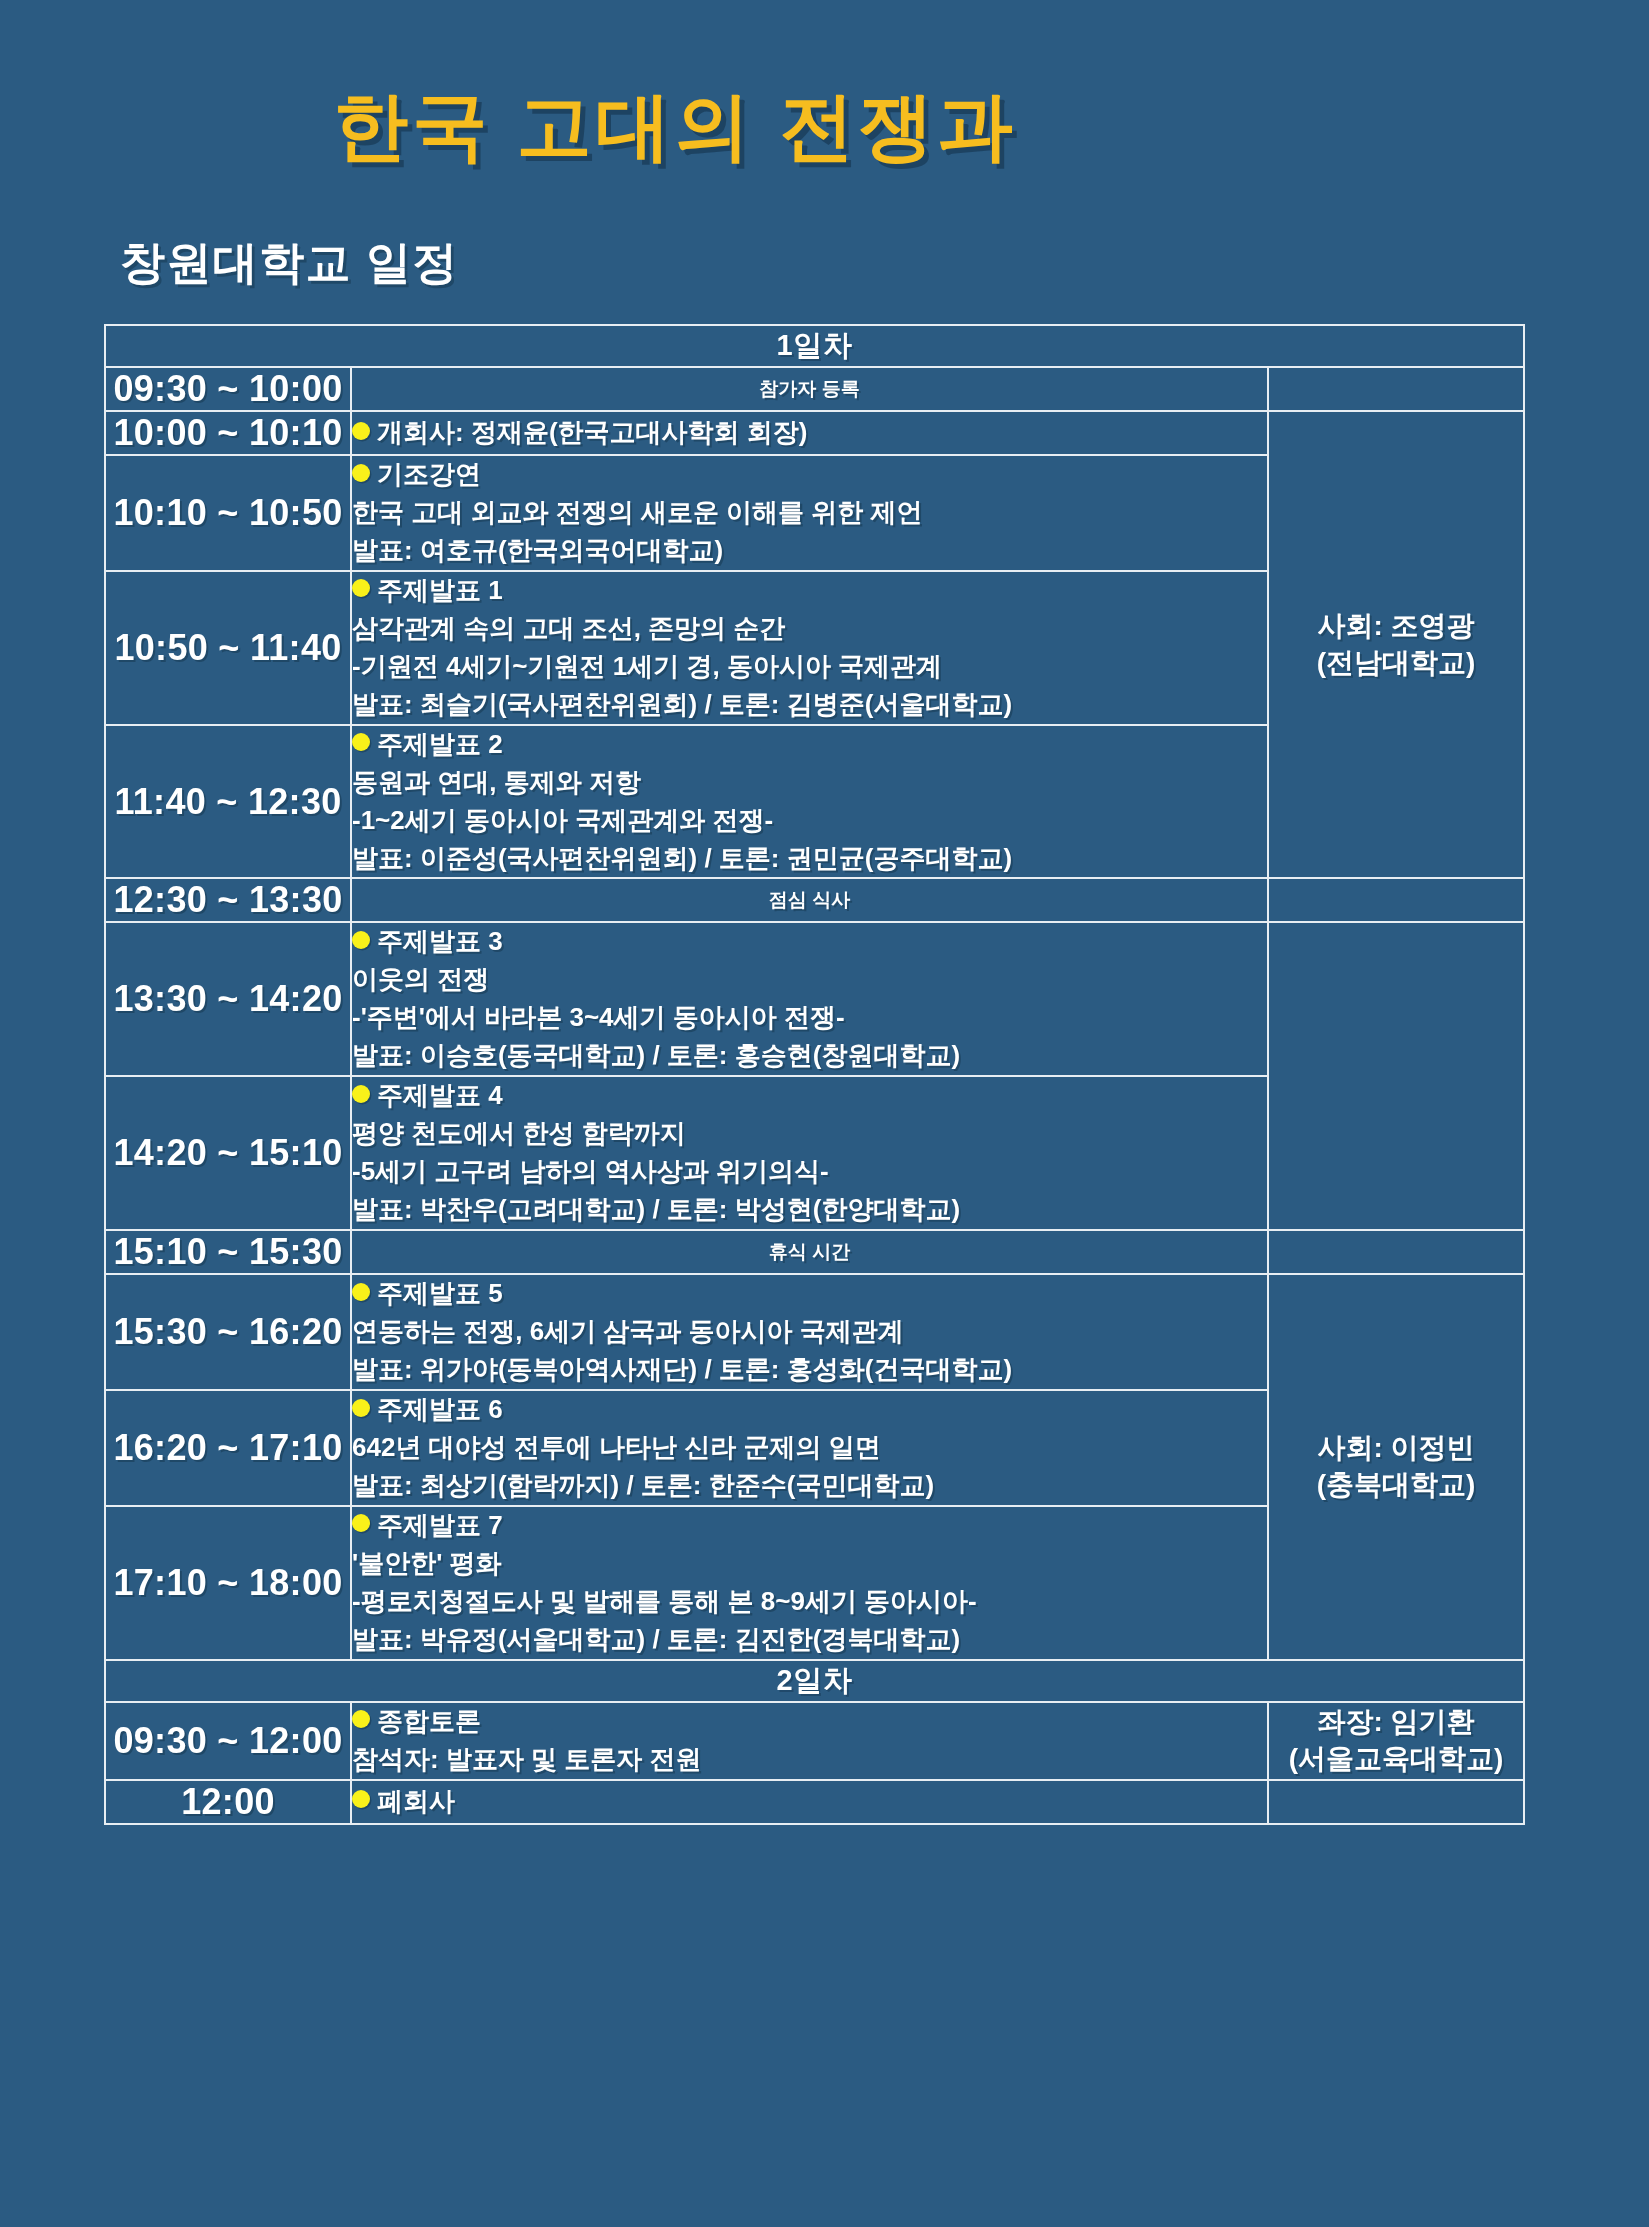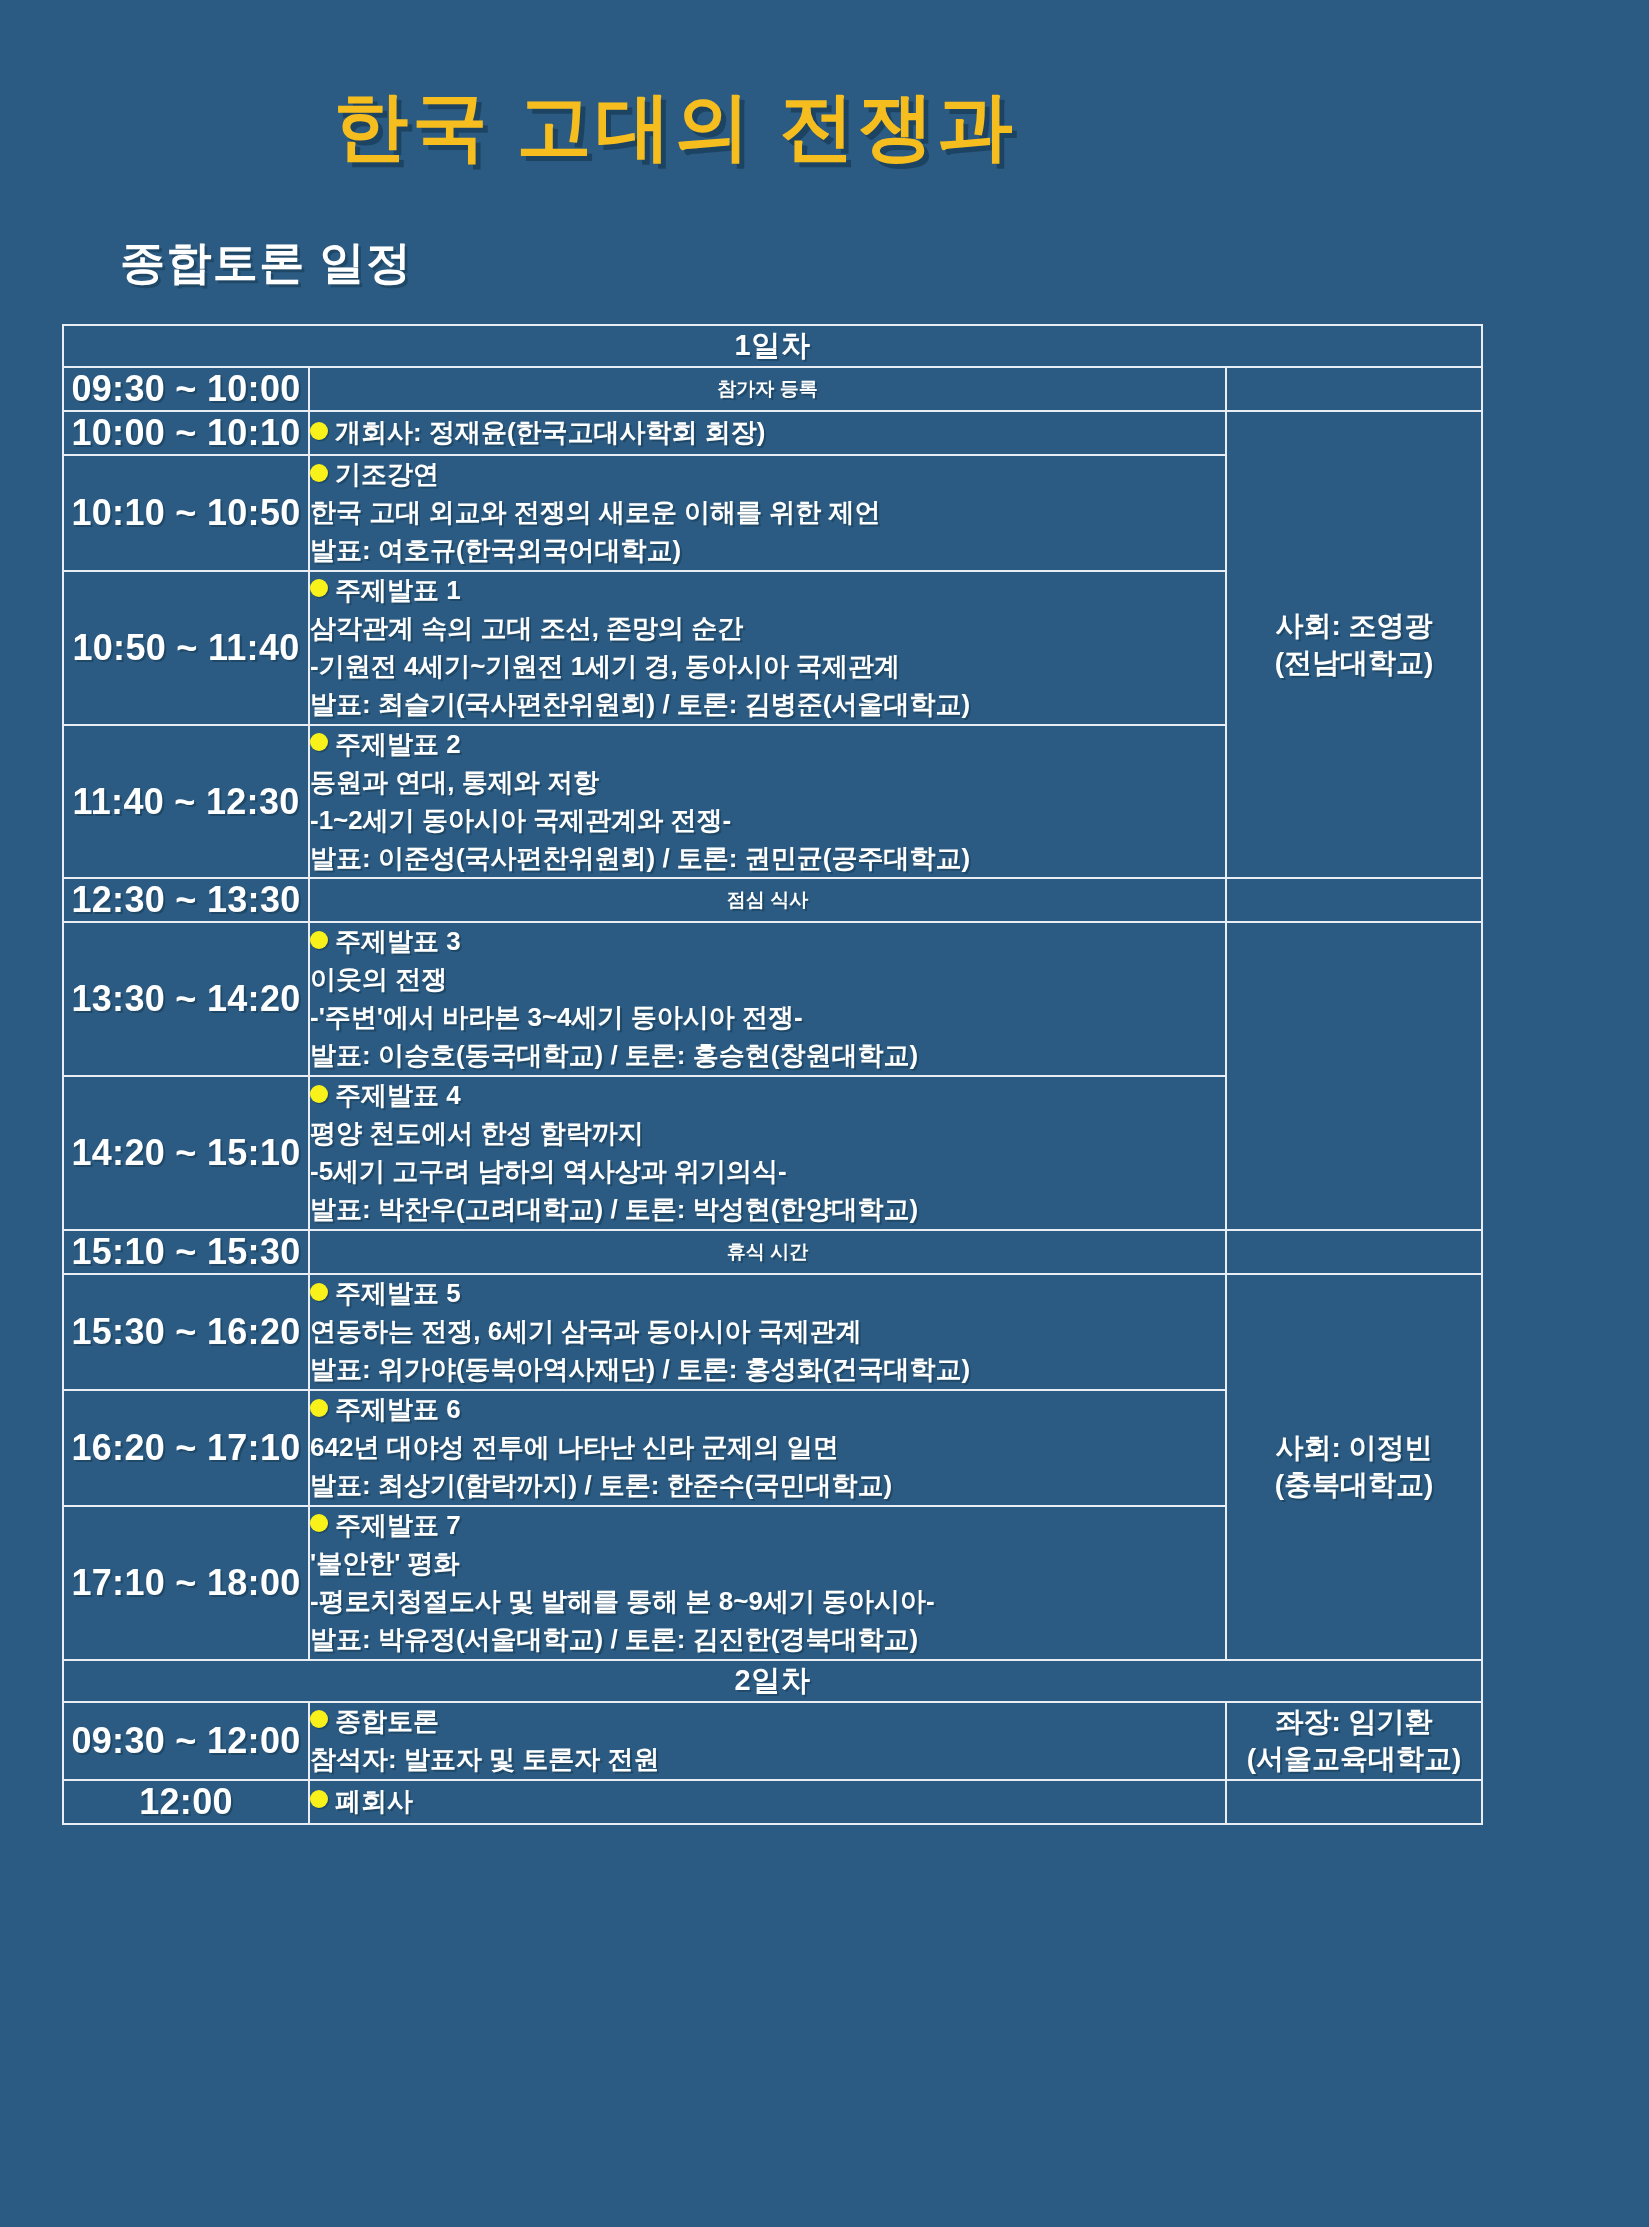--- a/index.html
+++ b/index.html
@@ -32,21 +32,21 @@
     color:#ffffff;
     font-size:45px;
     font-weight:bold;
     letter-spacing:1.4px;
     margin:59px 0 0 120px;
     text-shadow:2.8px 2.8px 0px rgba(18,48,72,.45);
   }
 
   
   .schedule-wrap{
-    margin:31px 0 0 62px;
+    margin:31px 0 0 104px;
     width:1419px;
   }
   table.schedule{
     width:100%;
     border-collapse:collapse;
     table-layout:fixed;
     border:2.8px solid #e8eef3;
   }
   table.schedule td{
     border:2.1px solid #e8eef3;
@@ -124,21 +124,21 @@
 </style>
 </head>
 <body>
 
 <div class="poster">
 
   <div class="title-block">
     <div class="title-line">한국 고대의 전쟁과</div>
   </div>
 
-  <div class="section-heading">종합토론 일정</div>
+  <div class="section-heading">창원대학교 일정</div>
 
   <div class="schedule-wrap">
     <table class="schedule">
       <colgroup>
         <col class="c-time">
         <col class="c-body">
         <col class="c-chair">
       </colgroup>
       <tbody id="schedule-body">
           <tr>

